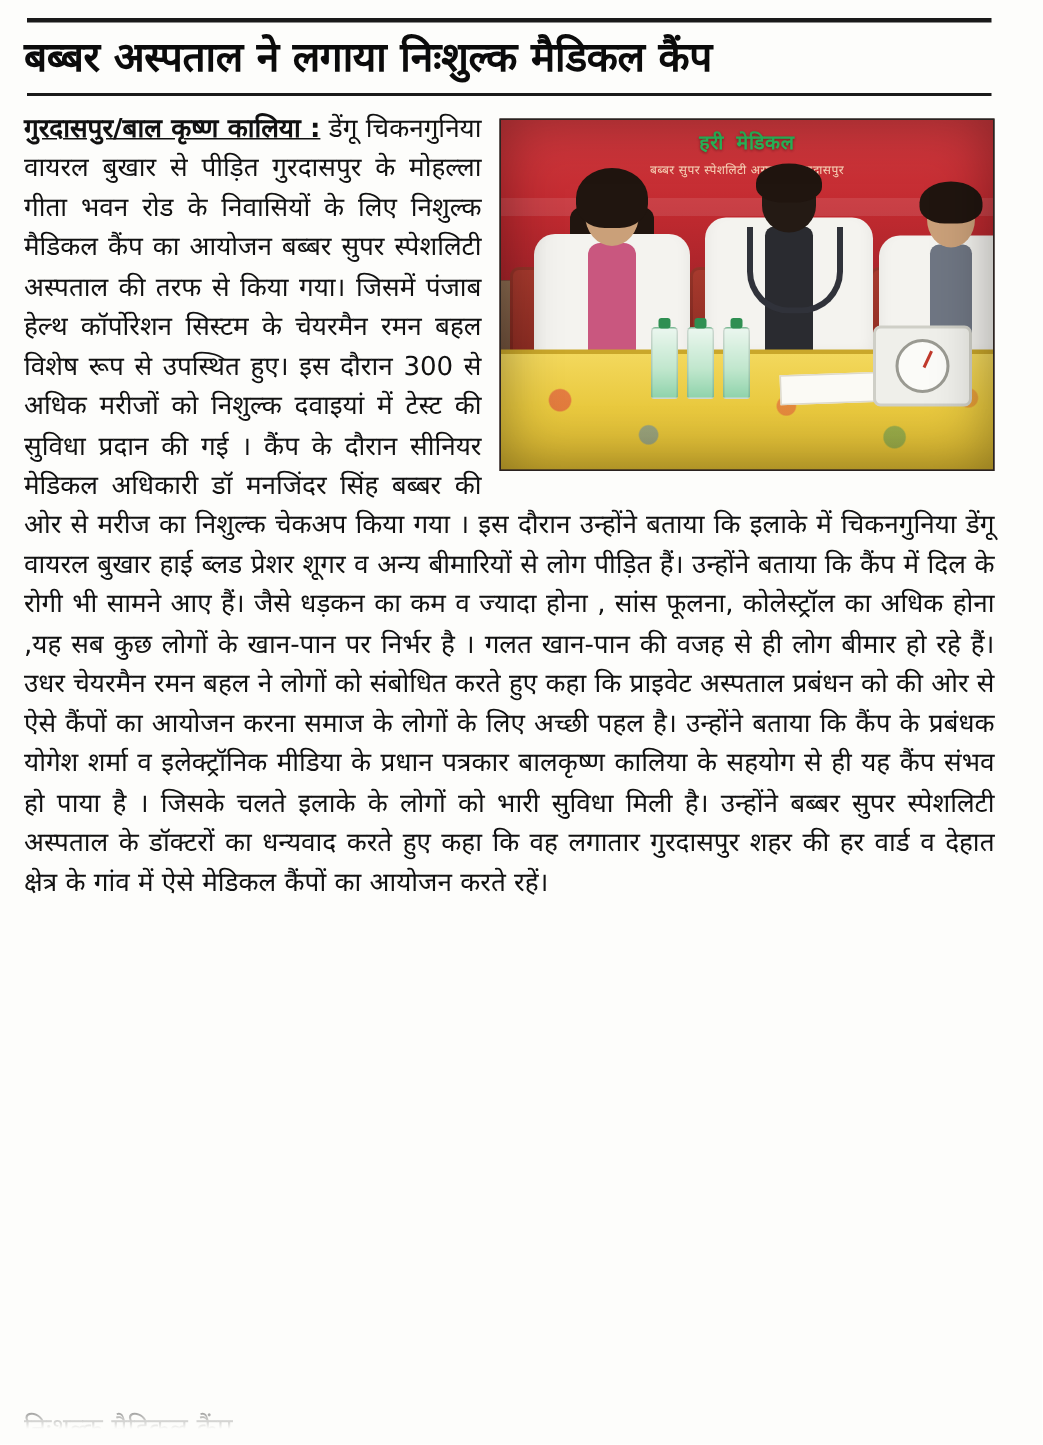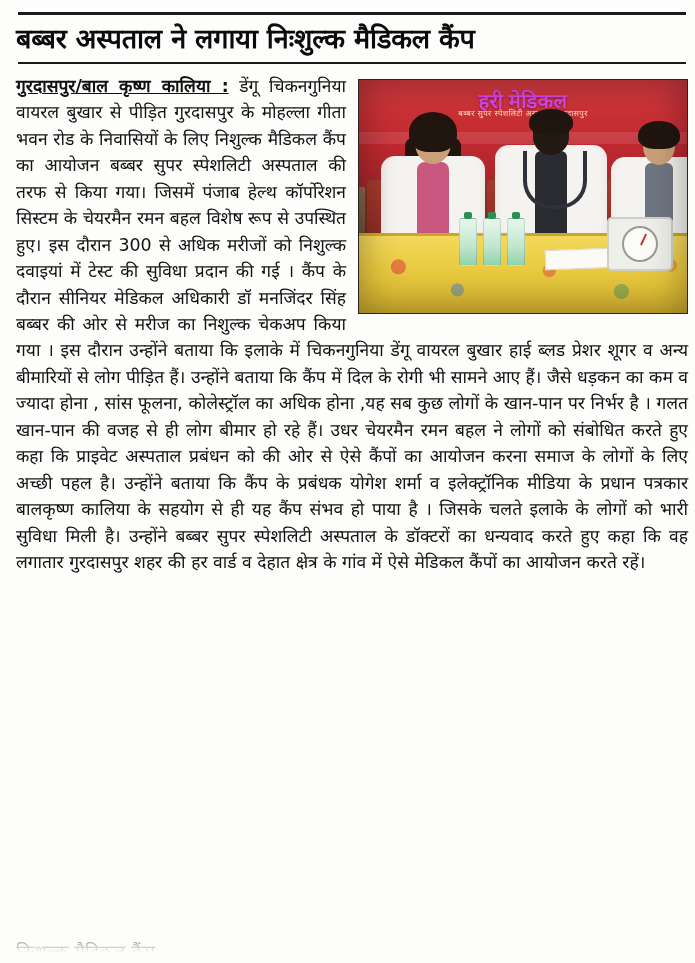--- a/index.html
+++ b/index.html
@@ -13,21 +13,21 @@
     font-family: "Liberation Sans", sans-serif;
     color: #111111;
     overflow: hidden;
   }
   .page {
     position: relative;
     width: 695px;
     height: 963px;
     background: #fdfdfb;
     box-sizing: border-box;
-    padding: 10px 7px 0 16px;
+    padding: 10px 32px 0 16px;
   }
   .rule-top {
     height: 3px;
     background: #1a1a1a;
     margin: 2px 2px 8px 2px;
   }
   .headline {
     font-family: "DejaVu Sans", sans-serif;
     font-weight: bold;
     font-size: 27px;
@@ -73,24 +73,24 @@
   .ph-banner {
     position: absolute;
     left: 0; top: 0;
     width: 100%; height: 46%;
     background: linear-gradient(180deg,#d43a3f 0%, #c22a30 55%, #a8242a 100%);
   }
   .ph-banner-text {
     position: absolute;
     left: 0; right: 0; top: 6px;
     text-align: center;
-    color: #d946ef;
-    font-family: Liberation Serif, serif;
+    color: #22c55e;
+    font-family: Liberation Mono, monospace;
     font-weight: bold;
-    font-size: 20px;
+    font-size: 13px;
     letter-spacing: 0.5px;
     text-shadow: 0 1px 2px rgba(0,0,0,.45);
     opacity: .95;
   }
   .ph-banner-sub {
     position: absolute;
     left: 0; right: 0; top: 28px;
     text-align: center;
     color: #ffe9c9;
     font-size: 8px;

